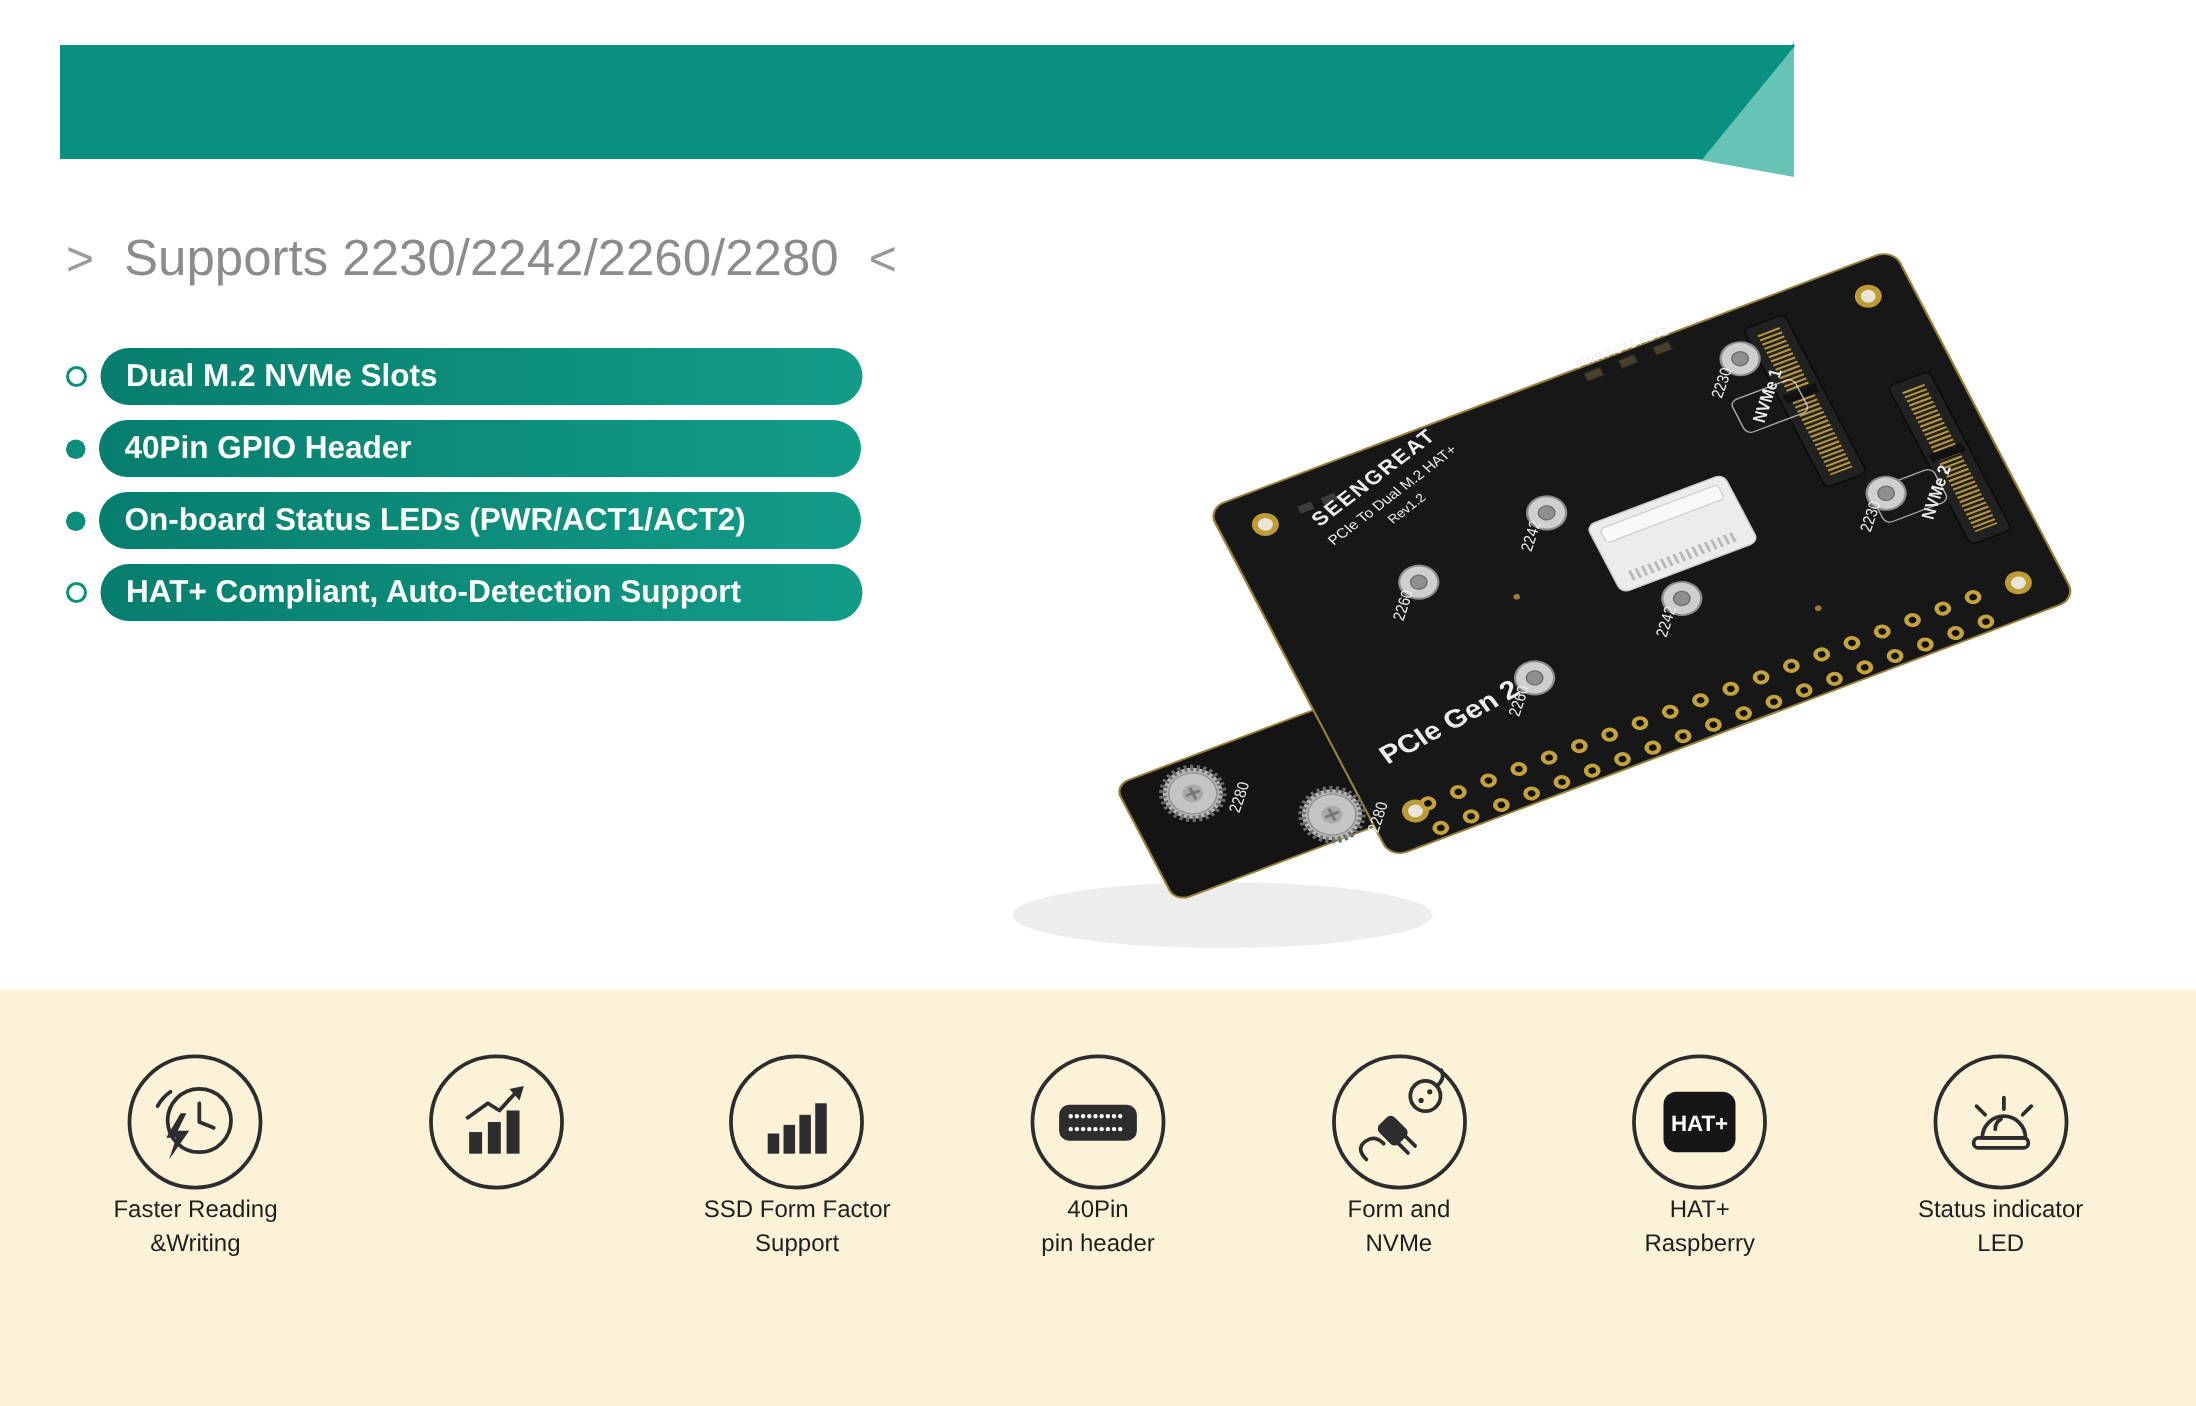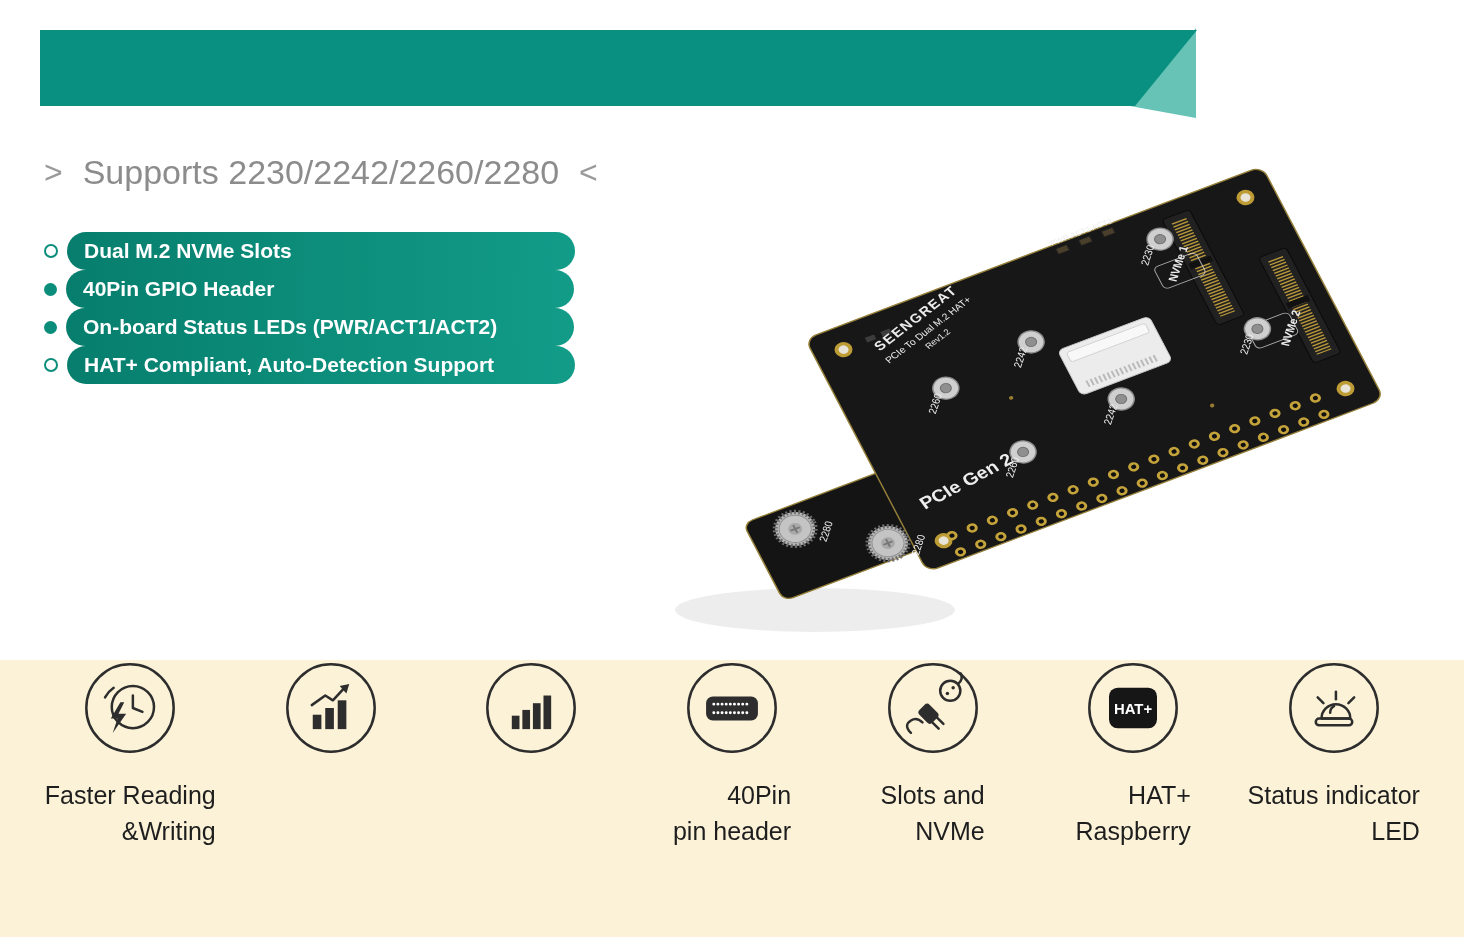--- a/index.html
+++ b/index.html
@@ -11,21 +11,21 @@
   .banner-title{position:absolute;left:64px;top:42px;width:1100px;
                 font-size:45px;font-weight:700;color:#ffffff;letter-spacing:.5px;white-space:nowrap;}
 
   
   .subtitle{position:absolute;left:44px;top:153px;display:flex;align-items:center;gap:20px;
             font-size:34px;color:#8c8c8c;}
   .subtitle .chev{font-size:32px;color:#9a9a9a;}
 
   
   .features{position:absolute;left:44px;top:232px;}
-  .feature-row{display:flex;align-items:center;height:38px;}
+  .feature-row{display:flex;align-items:center;margin-bottom:10px;height:38px;}
   .bullet{flex:0 0 auto;margin-right:9px;border-radius:50%;}
   .bullet.hollow{width:10px;height:10px;border:2px solid #0a8d7a;background:transparent;}
   .bullet.filled{width:13px;height:13px;background:#0a8d7a;border:none;}
   .pill{width:508px;height:38px;line-height:38px;border-radius:19px;
         background:linear-gradient(90deg,#077e6d,#129c88);
         color:#ffffff;font-size:21px;font-weight:700;padding-left:17px;box-sizing:border-box;
         white-space:nowrap;}
 
   
   .board-svg{position:absolute;left:655px;top:138px;}
@@ -34,23 +34,23 @@
   .silk-model{font-size:10.5px;}
   .silk-rev{font-size:9.5px;}
   .silk-slot{font-size:12px;font-weight:700;}
   .silk-num{font-size:11px;}
   .silk-pcie{font-size:20px;font-weight:700;}
   .silk-led{font-size:8.5px;}
 
   
   .benefits{position:absolute;left:0;top:660px;width:1464px;height:277px;background:#fbf2d7;
             display:flex;padding:0 30px;box-sizing:border-box;}
-  .benefit{flex:1;display:flex;flex-direction:column;align-items:center;}
+  .benefit{flex:1;display:flex;flex-direction:column;align-items:center;padding-top:40px;}
   .bicon{width:96px;height:96px;}
-  .blabel{margin-top:22px;text-align:right;font-size:25px;line-height:1.42;color:#1e1e1e;}
+  .blabel{text-align:center;font-size:16px;line-height:1.42;color:#1e1e1e;}
   .ring{fill:none;stroke:#2d2d2d;stroke-width:2.6;}
   .st{fill:none;stroke:#2d2d2d;stroke-width:2.6;stroke-linecap:round;stroke-linejoin:round;}
   .solid{fill:#2d2d2d;stroke:none;}
   .hat-text{fill:#ffffff;font-size:15.5px;font-weight:700;text-anchor:middle;
             font-family:"Liberation Sans",sans-serif;}
 </style>
 </head>
 <body>
 
 <div class="canvas">
@@ -227,20 +227,24 @@
     </div>
 
     <div class="benefit">
       <svg class="bicon" viewBox="0 0 100 100">
         <circle cx="50" cy="50" r="45.5" class="ring"></circle>
         <rect x="30" y="58" width="8" height="14" class="solid"></rect>
         <rect x="41" y="52" width="8" height="20" class="solid"></rect>
         <rect x="52" y="45" width="8" height="27" class="solid"></rect>
         <rect x="63" y="37" width="8" height="35" class="solid"></rect>
       </svg>
+      <div class="blabel">
+        <span>SSD Form Factor</span><br>
+        <span>Support</span>
+      </div>
     </div>
 
     <div class="benefit">
       <svg class="bicon" viewBox="0 0 100 100">
         <circle cx="50" cy="50" r="45.5" class="ring"></circle>
         <rect x="23" y="38" width="54" height="25" rx="7" class="solid"></rect>
         <line x1="31" y1="46" x2="69" y2="46" stroke="#ffffff" stroke-width="3" stroke-dasharray="0.1 4.2" stroke-linecap="round"></line>
         <line x1="31" y1="55" x2="69" y2="55" stroke="#ffffff" stroke-width="3" stroke-dasharray="0.1 4.2" stroke-linecap="round"></line>
       </svg>
       <div class="blabel">
@@ -257,21 +261,21 @@
           <rect x="36" y="49" width="19" height="15" rx="4" class="solid"></rect>
           <line x1="55" y1="53" x2="64" y2="53" class="st"></line>
           <line x1="55" y1="60" x2="64" y2="60" class="st"></line>
         </g>
         <circle cx="68" cy="32" r="10.5" class="st"></circle>
         <circle cx="65" cy="35" r="1.8" class="solid"></circle>
         <circle cx="71" cy="29" r="1.8" class="solid"></circle>
         <path d="M76,25 q6,-5 3,-11" class="st"></path>
       </svg>
       <div class="blabel">
-        <span>Slots and</span><br>
+        <span>Form and</span><br>
         <span>NVMe</span>
       </div>
     </div>
 
     <div class="benefit">
       <svg class="bicon" viewBox="0 0 100 100">
         <circle cx="50" cy="50" r="45.5" class="ring"></circle>
         <rect x="25" y="29" width="50" height="42" rx="9" fill="#161616"></rect>
         <text x="50" y="56" class="hat-text">HAT+</text>
       </svg>

